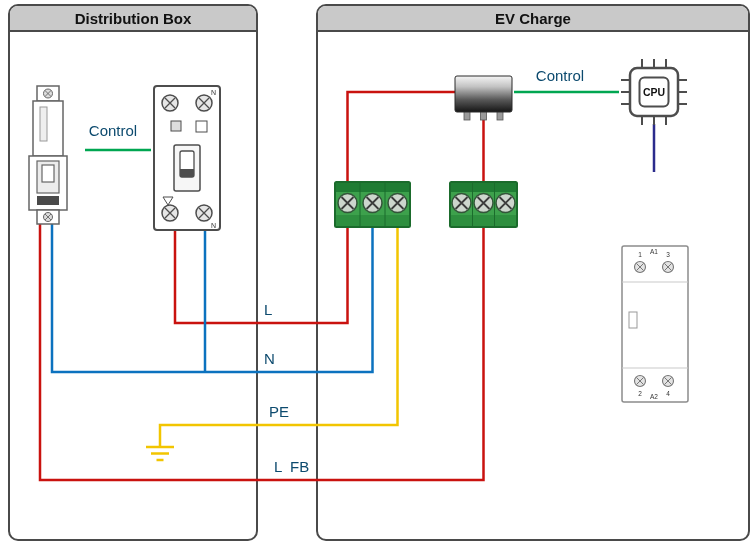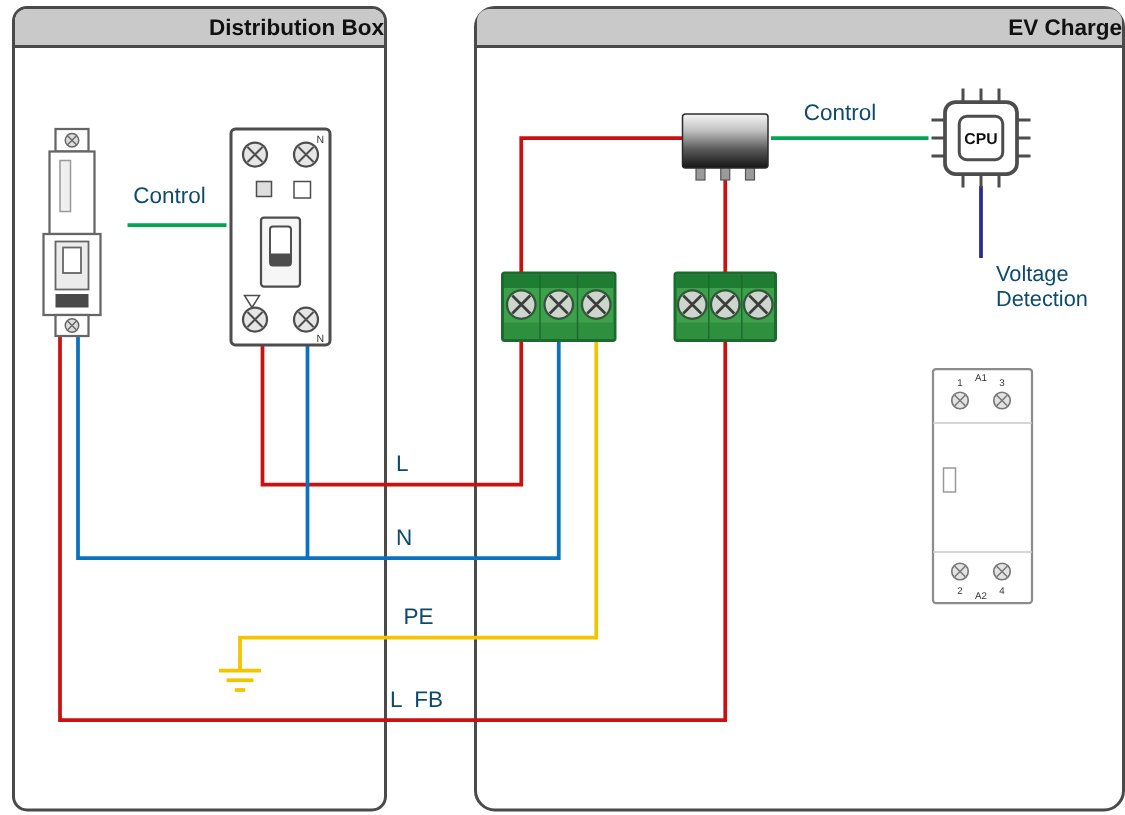--- a/index.html
+++ b/index.html
@@ -1,23 +1,23 @@
 <!DOCTYPE html>
 <html><head>
 <meta charset="utf-8">
 <style>
   html,body{margin:0;padding:0;background:#fff;}
   .canvas{position:relative;width:750px;height:543px;background:#fff;
           font-family:"Liberation Sans",sans-serif;overflow:hidden;}
   .panel{position:absolute;border:2px solid #4a4a4a;border-radius:10px;background:#fff;z-index:1;}
   .panel header{height:24px;background:#c9c9c9;border-bottom:2px solid #4a4a4a;
-                border-radius:8px 8px 0 0;display:flex;align-items:center;justify-content:flex-end;}
+                border-radius:8px 8px 0 0;display:flex;align-items:center;justify-content:center;}
   .panel header span{font-weight:bold;font-size:15px;color:#111;}
   #panel-dist{left:8px;top:4px;width:246px;height:533px;}
-  #panel-ev{left:316px;top:4px;width:430px;height:533px;border-radius:14px;}
+  #panel-ev{left:316px;top:4px;width:430px;height:533px;}
   svg.overlay{position:absolute;left:0;top:0;width:750px;height:543px;z-index:2;}
   .lbl{position:absolute;z-index:3;font-size:15px;color:#0c4a6e;line-height:1.2;}
   .pre{white-space:pre;}
   svg text{font-family:"Liberation Sans",sans-serif;}
   .tiny{font-size:7px;fill:#333;}
   .micro{font-size:6.5px;fill:#333;text-anchor:middle;}
   .cpu-text{font-size:10.5px;font-weight:bold;fill:#111;text-anchor:middle;}
 </style>
 </head>
 <body>
@@ -178,16 +178,15 @@
   <div class="lbl" style="left:78px;top:122px;width:70px;text-align:center;">Control</div>
 
   <div class="lbl" style="left:525px;top:67px;width:70px;text-align:center;">Control</div>
 
   <div class="lbl" style="left:264px;top:301px;">L</div>
 
   <div class="lbl" style="left:264px;top:350px;">N</div>
 
   <div class="lbl" style="left:269px;top:403px;">PE</div>
 
-  <div class="lbl pre" style="left:260px;top:458px;">L  FB</div>
+  <div class="lbl pre" style="left:274px;top:458px;">L  FB</div>
 
-  <div class="lbl" style="left:664px;top:175px;width:72px;font-size:14.5px;">Voltage Detection</div>
 </div>
 
 </body></html>

